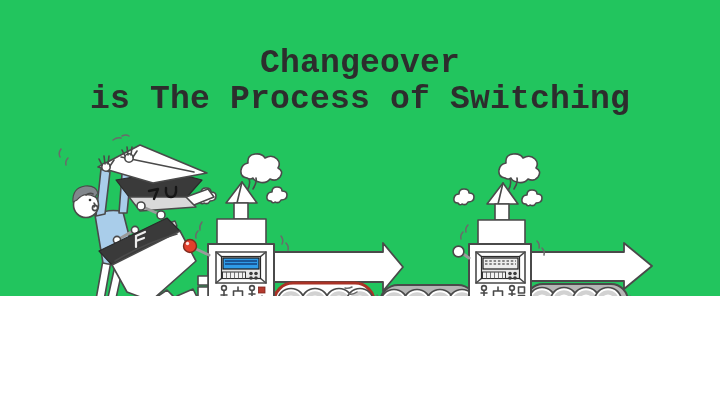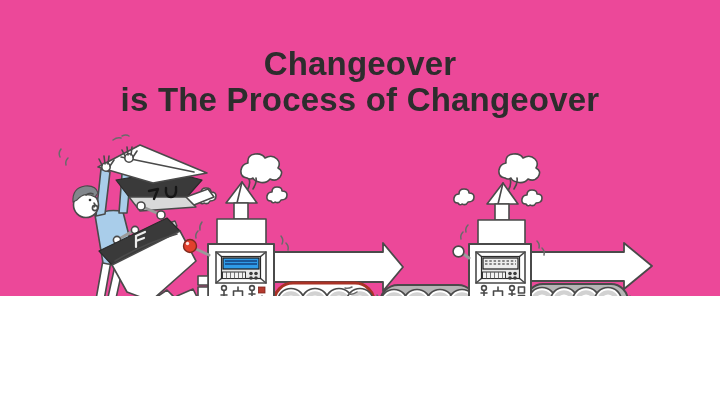--- a/index.html
+++ b/index.html
@@ -1,17 +1,17 @@
 <!DOCTYPE html>
 <html style="--title-text: #2d2d2d; --outline: #4a4a4a; --shirt-blue: #a9cdea; --screen-blue: #2f9ce8; --highlight-red: #a93226; --knob-red: #e2402c; --conveyor-gray: #b5b5b5; --btn-red: #b53a2e; --btn-green: #5f7a3f; --btn-blue: #4a7fb5; --btn-orange: #c8833a;"><head>
 <meta charset="utf-8">
 <style>
   html,body{margin:0;padding:0;background:#fff;}
-  .stage{position:relative;width:720px;height:296px;background:#ec4899;overflow:hidden;
-         font-family:Liberation Sans, sans-serif;}
+  .stage{position:relative;width:720px;height:296px;background:#22c55e;overflow:hidden;
+         font-family:Liberation Mono, monospace;}
   .title{position:absolute;top:46px;left:0;width:720px;text-align:center;
          font-size:33px;line-height:36px;font-weight:600;letter-spacing:.2px;
          color:var(--title-text,#2d2d2d);}
   svg{position:absolute;left:0;top:0;}
 
   
   .o   {fill:none;stroke:var(--outline,#4a4a4a);stroke-width:1.6;stroke-linecap:round;stroke-linejoin:round;}
   .w   {fill:#fff;stroke:var(--outline,#4a4a4a);stroke-width:1.6;stroke-linejoin:round;stroke-linecap:round;}
   .w2  {fill:#fff;stroke:var(--outline,#4a4a4a);stroke-width:2;stroke-linejoin:round;}
   .dk  {fill:#3a3a3a;stroke:#2a2a2a;stroke-width:1.2;stroke-linejoin:round;}
@@ -42,21 +42,21 @@
   .tool{stroke:#9a9a9a;stroke-width:3;stroke-linecap:round;}
   .fmk {fill:none;stroke:#ededed;stroke-width:2.2;stroke-linecap:round;}
 </style>
 </head>
 <body>
 
 <div class="stage">
 
   <div class="title">
     <div>Changeover</div>
-    <div>is The Process of Changeover</div>
+    <div>is The Process of Switching</div>
   </div>
 
   <svg width="720" height="404" viewBox="0 0 720 404">
     <defs>
       <path id="cloudBig" d="M-17,9 Q-24,8 -23,1 Q-22,-5 -16,-6 Q-17,-14 -9,-15 Q-2,-16 1,-11 Q8,-15 13,-10 Q17,-6 14,-1 Q20,2 16,8 Q12,13 6,10 Q2,15 -5,13 Q-10,12 -11,9 Q-14,11 -17,9 Z"></path>
       <path id="cloudSmall" d="M-7,4 Q-12,4 -11,-1 Q-10,-5 -6,-5 Q-6,-10 -1,-10 Q4,-10 4,-6 Q9,-6 9,-2 Q9,3 3,3 Q1,7 -3,5 Q-5,7 -7,4 Z"></path>
       <path id="steam" d="M0,0 Q4,-7 2,-12 M6,-2 Q10,-8 9,-13"></path>
       <g id="roller">
           <circle r="13.5" class="rw"></circle>
           <circle r="8.7" class="ring"></circle>

